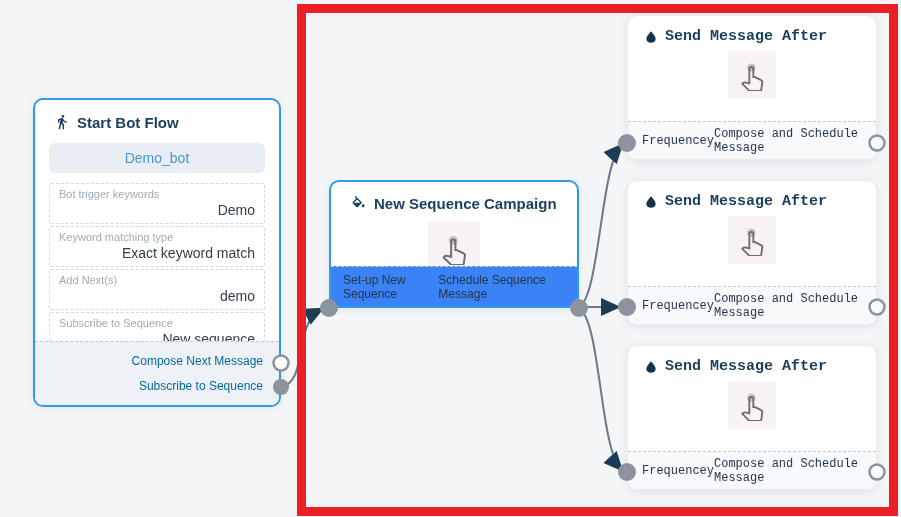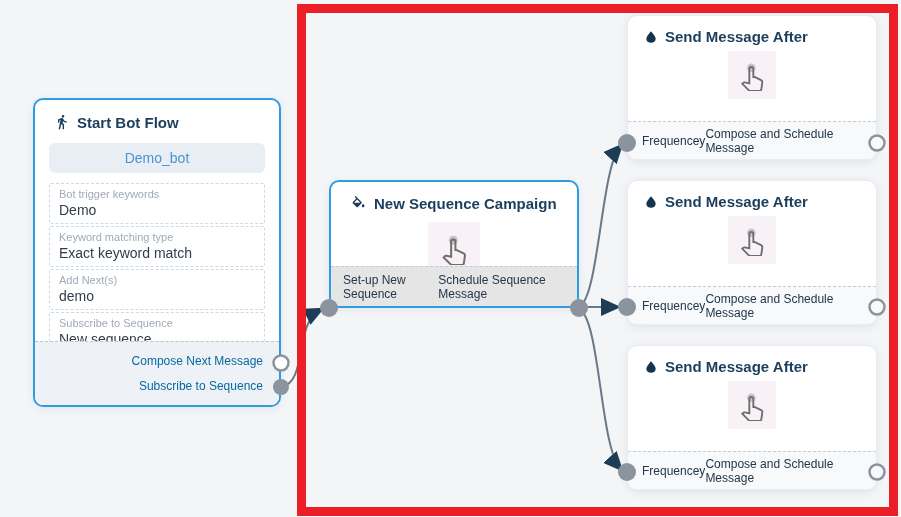--- a/index.html
+++ b/index.html
@@ -3,46 +3,46 @@
 <meta charset="utf-8">
 <style>
   * { margin:0; padding:0; box-sizing:border-box; }
   html,body { width:901px; height:517px; overflow:hidden; }
   body { font-family:"Liberation Sans", sans-serif; }
   .canvas { position:relative; width:901px; height:517px; background:var(--canvas-bg,#f4f5f7); }
 
   
   .node { position:absolute; background:#fff; border-radius:10px; }
   .node.selected { border:2px solid var(--accent-blue,#2d9ce0); box-shadow:0 2px 8px rgba(30,60,90,.08); }
-  .node.plain { border:1px solid #e9ecf1; box-shadow:0 2px 8px rgba(30,60,90,.10); }
+  .node.plain { border:1px solid #e9ecf1; box-shadow:0 2px 8px rgba(30,60,90,.10);font-family:Liberation Mono, monospace; }
   .node-title { display:flex; align-items:center; gap:7px; padding:13px 16px 8px 19px;
                 font-size:15px; font-weight:700; color:var(--title-navy,#1b3e5c); }
   .node-title svg { flex:0 0 auto; }
 
   
   #start-node { left:33px; top:98px; width:248px; height:309px; }
   .bot-pill { margin:4px 14px 10px 14px; background:#e9edf4; border-radius:6px;
               text-align:center; padding:7px 12px; font-size:14px; color:#4796d2; cursor:pointer; }
   .fields { margin:0 14px; }
   .field { border:1px dashed #ccd9e6; border-radius:2px; padding:3px 9px 4px 9px; margin-bottom:2px; background:#fff; }
   .field-label { font-size:11px; color:#a0aab6; line-height:14px; }
-  .field-value { font-size:14px; color:#323d48; line-height:18px; }
+  .field-value { font-size:14px; color:#323d48; line-height:18px;text-align:right; }
   .start-footer { position:absolute; left:0; right:0; bottom:0; height:64px;
                   background:#eef2f7; border-top:1px dashed #b9c5d3; border-radius:0 0 8px 8px; }
   .out-row { position:absolute; right:16px; font-size:12px; color:#0369a1; text-align:right; }
   .out-row.r1 { top:12px; }
   .out-row.r2 { top:37px; }
 
   
   #nsc-node { left:329px; top:180px; width:250px; height:128px; }
   .hand-wrap { display:flex; justify-content:center; }
   .hand-box { width:52px; height:52px; background:#f8f2f6; border-radius:3px;
               display:flex; align-items:center; justify-content:center; cursor:pointer; }
   .port-footer { position:absolute; left:0; right:0; bottom:0; height:40px;
-                 background:#e5e5e5; border-top:1px dashed #c3ccd6; border-radius:0 0 8px 8px;
+                 background:#3b82f6; border-top:1px dashed #c3ccd6; border-radius:0 0 8px 8px;
                  display:flex; align-items:center; justify-content:space-between;
                  padding:0 12px; font-size:12px; color:#243648; }
   #nsc-node .hand-wrap { margin-top:2px; }
 
   
   .send-node { left:627px; width:250px; height:145px; }
   #send-1 { top:15px; } #send-2 { top:180px; } #send-3 { top:345px; }
   .send-node .node-title { padding:12px 16px 6px 16px; }
   .send-node .port-footer { height:38px; background:#f7f9fb; padding:0 14px; }
   .send-node .hand-box { width:48px; height:48px; }

